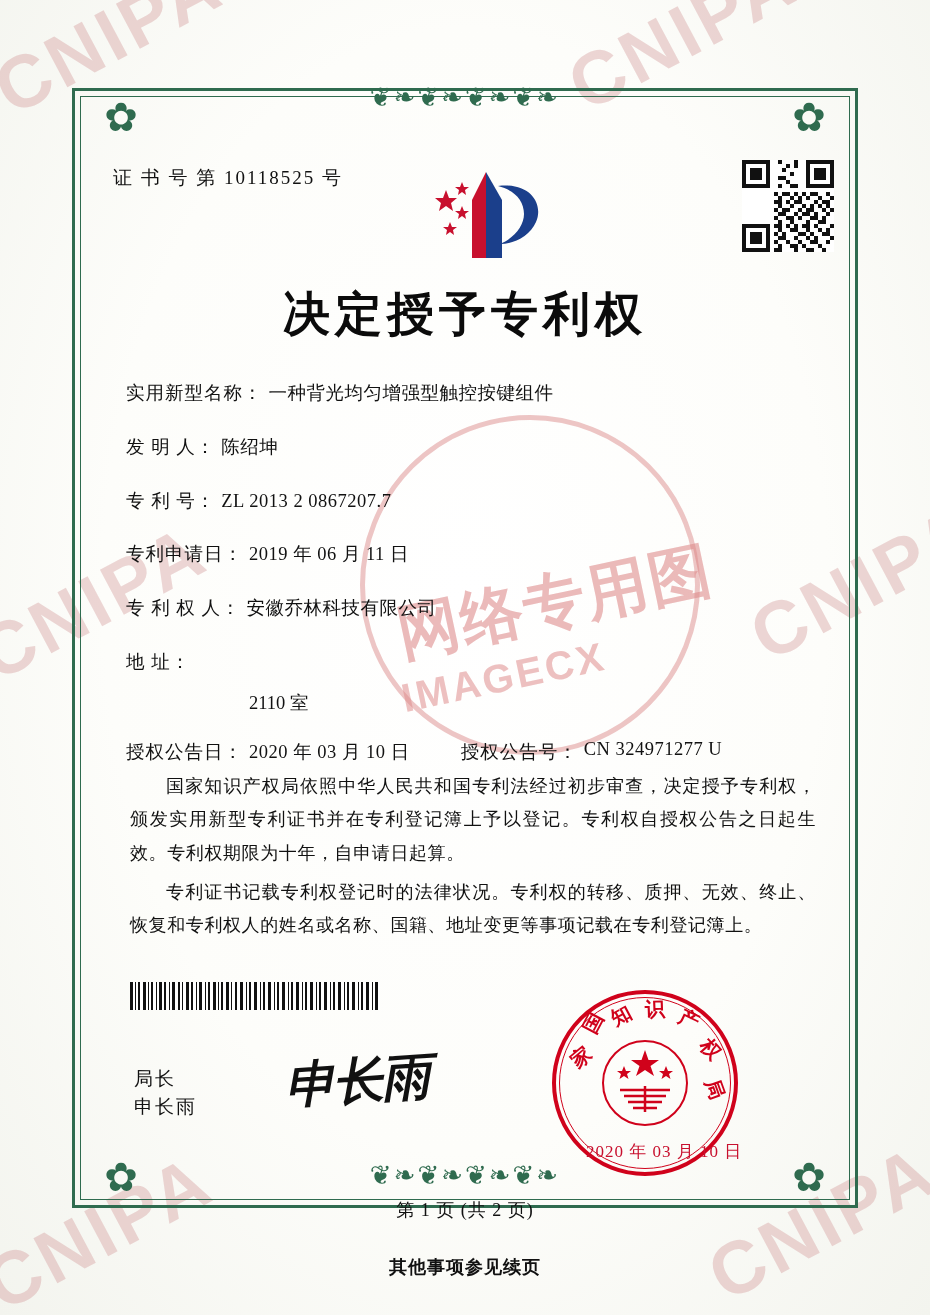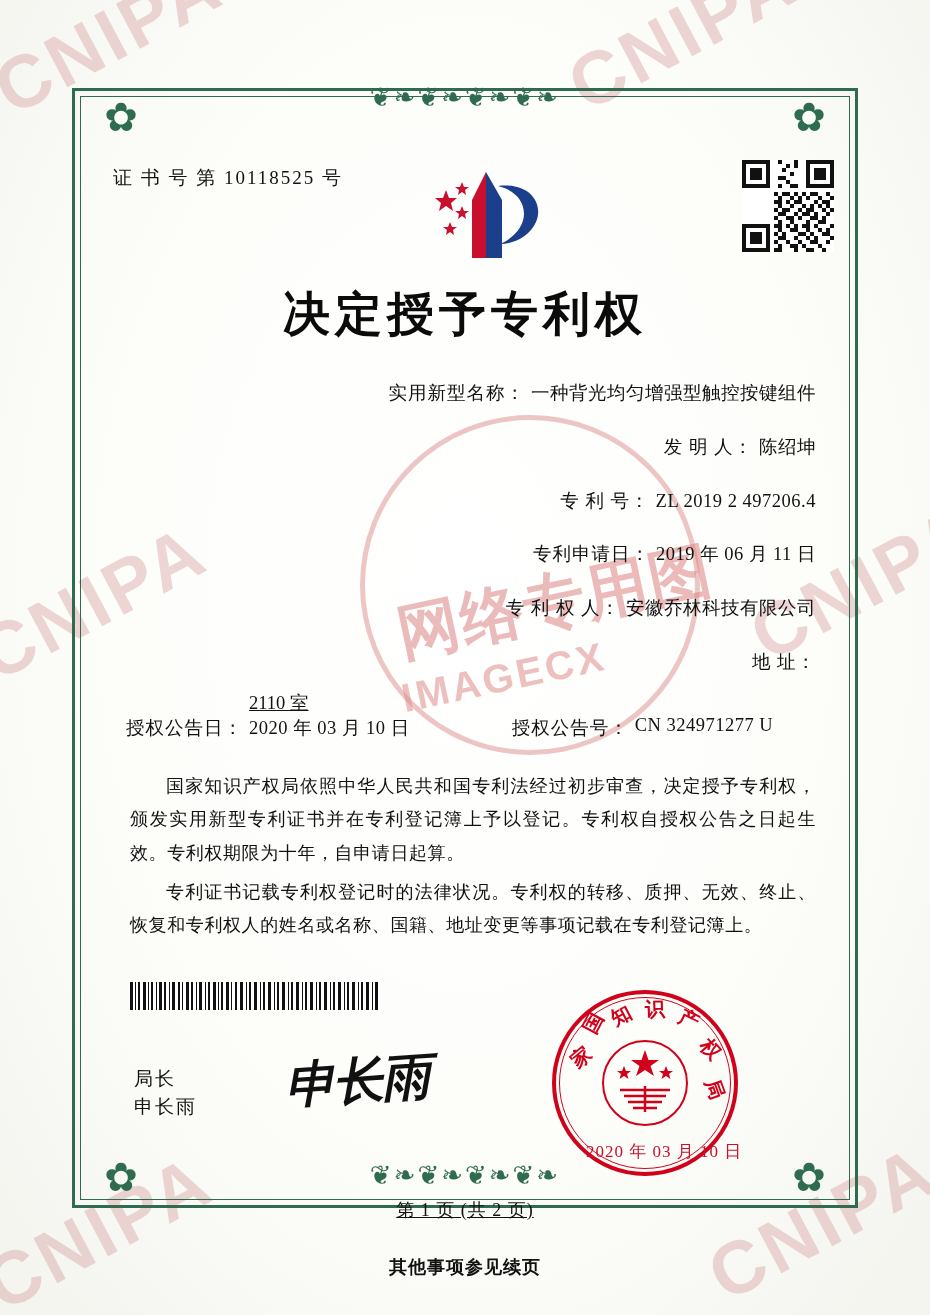--- a/index.html
+++ b/index.html
@@ -168,40 +168,39 @@
     position: absolute;
     left: 126px; top: 380px;
     width: 690px;
     font-size: 18.5px;
     color: #111;
   }
   .field {
     display: flex;
     margin-bottom: 27px;
     line-height: 1.45;
-    justify-content: flex-end;
   }
   .field-label {
     white-space: nowrap;
     letter-spacing: 1px;
   }
   .field-value {
     margin-left: 6px;
     letter-spacing: 0.5px;
   }
   .field-value-wrap {
     margin-left: 6px;
     letter-spacing: 0.5px;
     max-width: 560px;
   }
   .field-row2 {
     display: flex;
   }
   .field-inline-2 {
-    margin-left: 102px;
+    margin-left: 51px;
   }
   .indent-second {
     margin-left: 123px;
     margin-top: 2px;
   }
 
   
   .paras {
     position: absolute;
     left: 126px; top: 770px;
@@ -291,21 +290,20 @@
 
   
   .page-num {
     position: absolute;
     left: 0; top: 1198px;
     width: 930px;
     text-align: center;
     font-size: 18px;
     letter-spacing: 1px;
     color: #111;
-    text-decoration: underline;
   }
   .footer-note {
     position: absolute;
     left: 0; top: 1255px;
     width: 930px;
     text-align: center;
     font-size: 18px;
     letter-spacing: 1px;
     color: #111;
     font-weight: bold;
@@ -471,37 +469,37 @@
       <span class="field-value">一种背光均匀增强型触控按键组件</span>
     </div>
 
     <div class="field">
       <span class="field-label">发  明  人：</span>
       <span class="field-value">陈绍坤</span>
     </div>
 
     <div class="field">
       <span class="field-label">专    利    号：</span>
-      <span class="field-value">ZL 2019 2 497206.4</span>
+      <span class="field-value">ZL 2013 2 0867207.7</span>
     </div>
 
     <div class="field">
       <span class="field-label">专利申请日：</span>
       <span class="field-value">2019 年 06 月 11 日</span>
     </div>
 
     <div class="field">
       <span class="field-label">专 利 权 人：</span>
       <span class="field-value">安徽乔林科技有限公司</span>
     </div>
 
     <div class="field" style="margin-bottom:14px;gap:13px;">
       <span class="field-label">地        址：</span>
     </div>
-    <div class="indent-second" style="text-decoration:underline;">2110 室</div>
+    <div class="indent-second" style="margin-bottom:24px;">2110 室</div>
 
     <div class="field-row2">
       <span class="field-label">授权公告日：</span>
       <span class="field-value">2020 年 03 月 10 日</span>
       <span class="field-label field-inline-2">授权公告号：</span>
       <span class="field-value">CN 324971277 U</span>
     </div>
   </div>
 
   <div class="paras">

